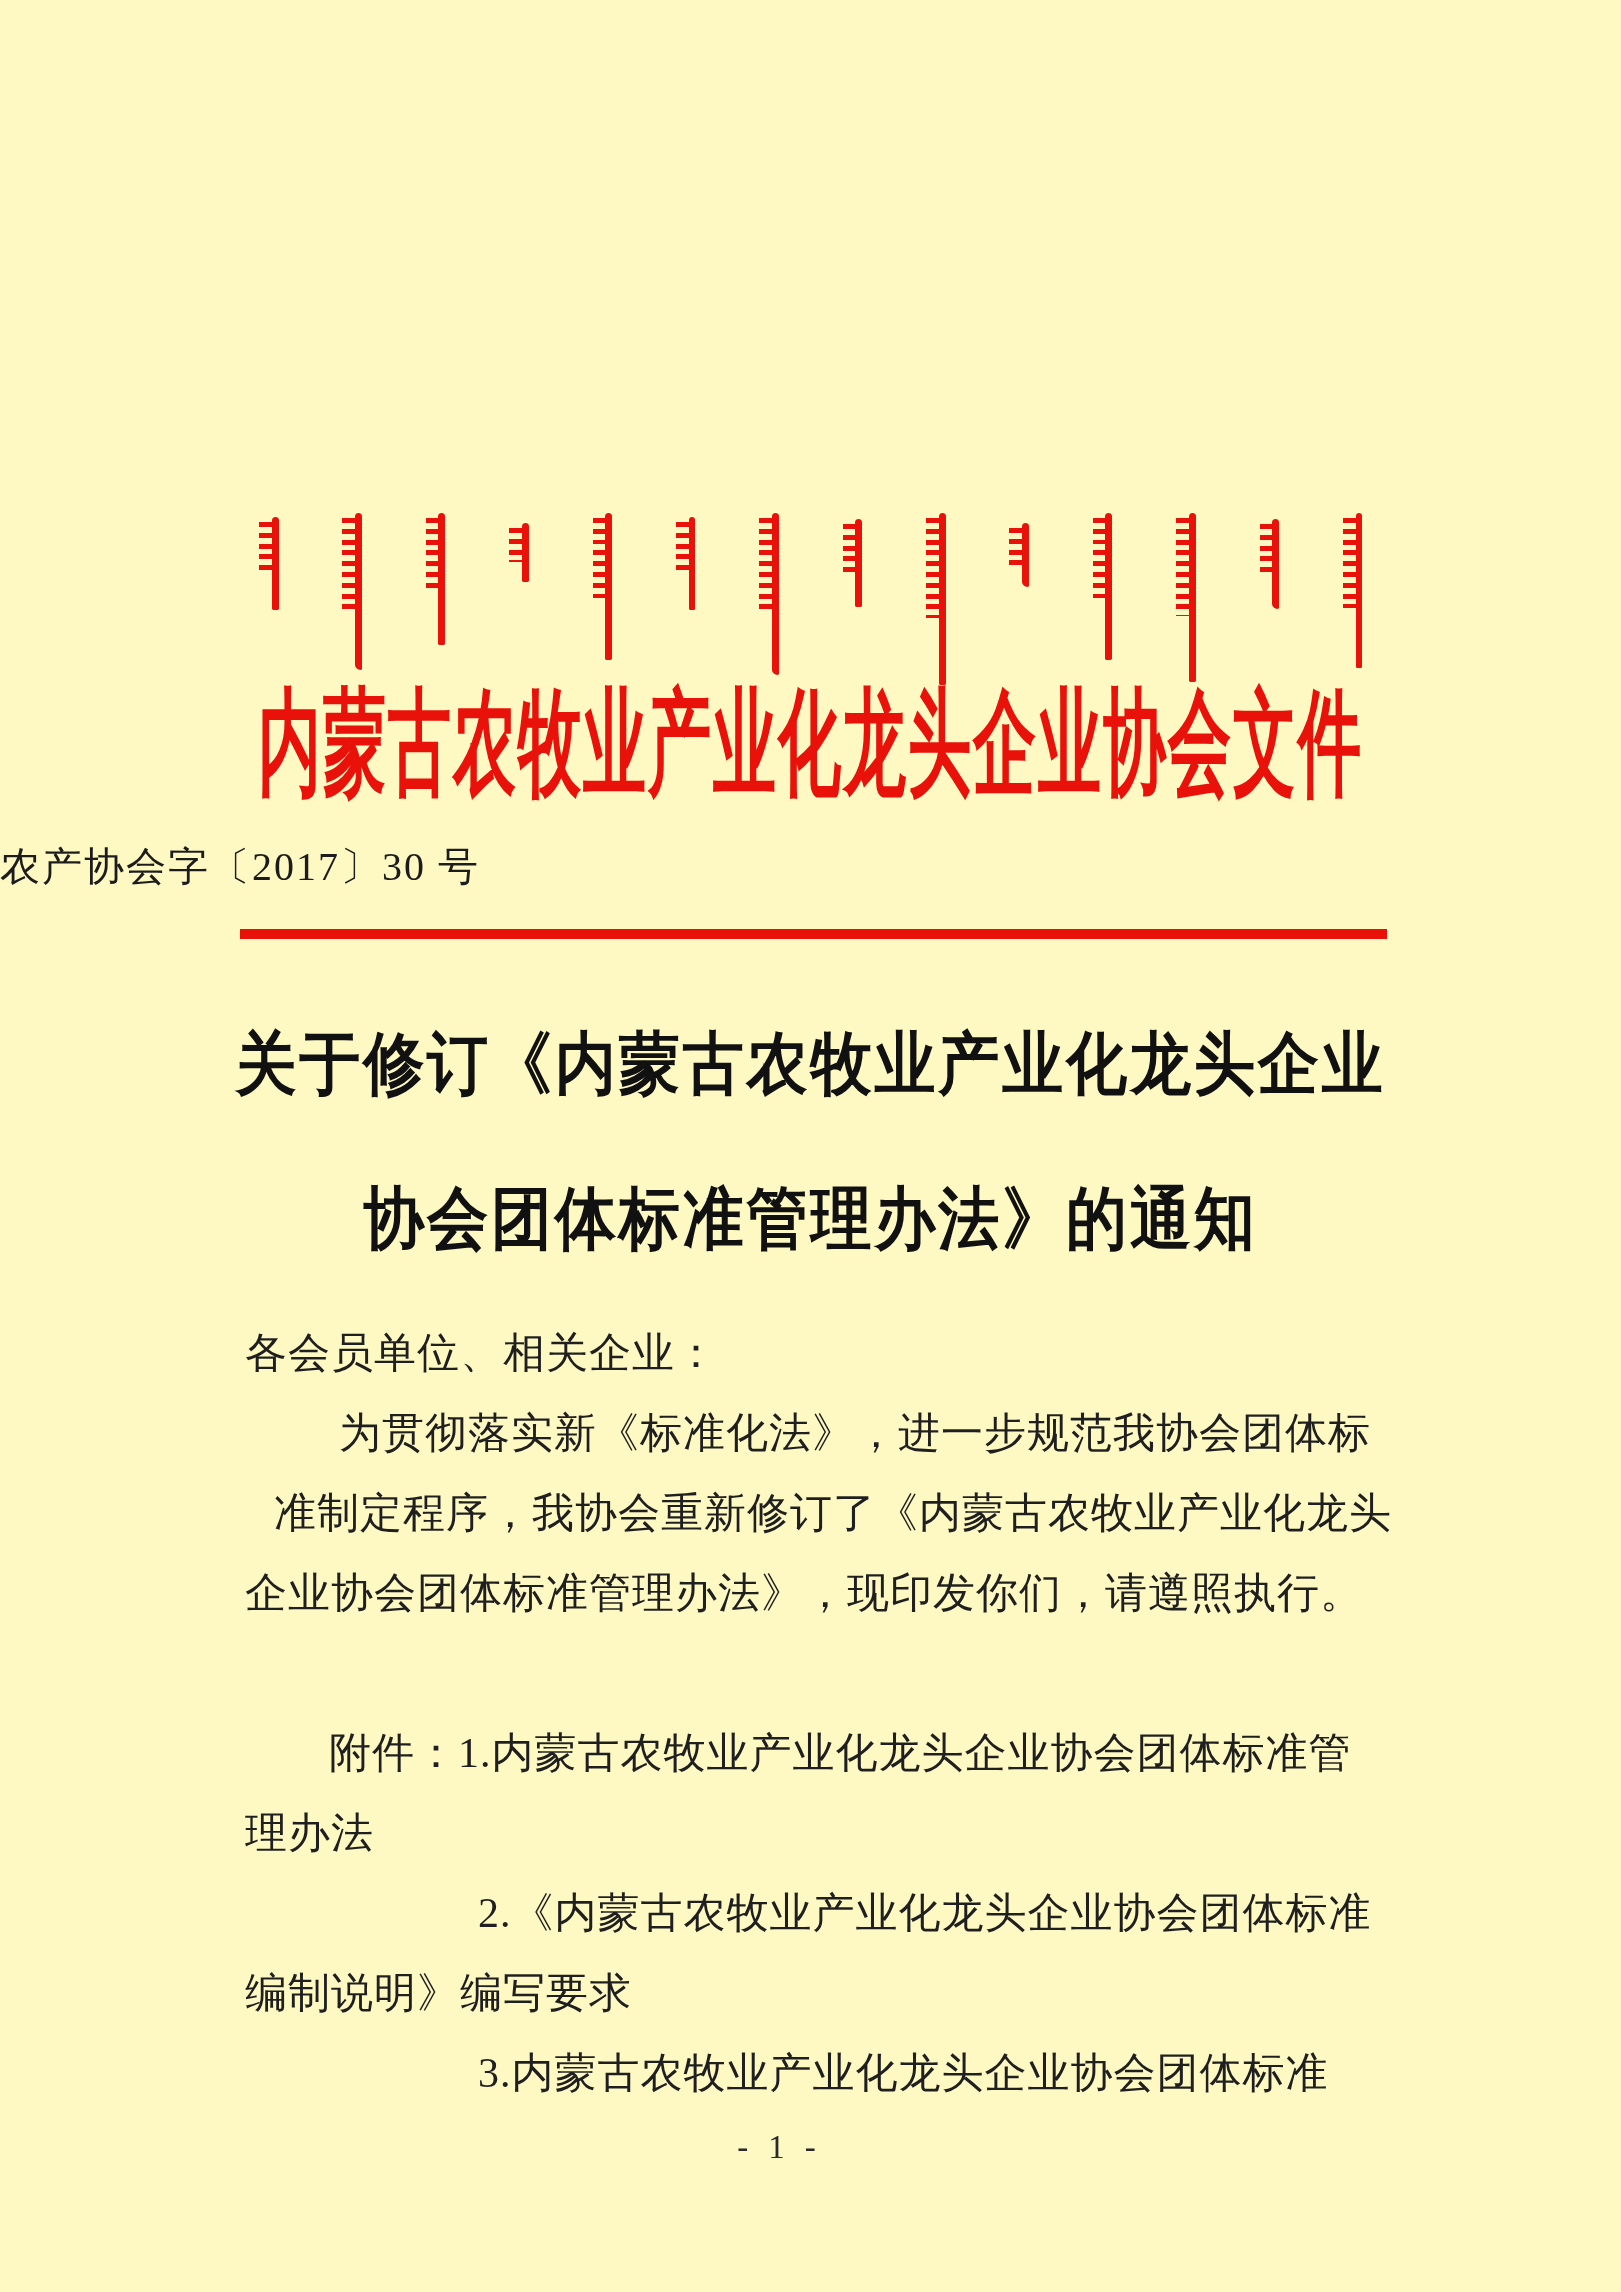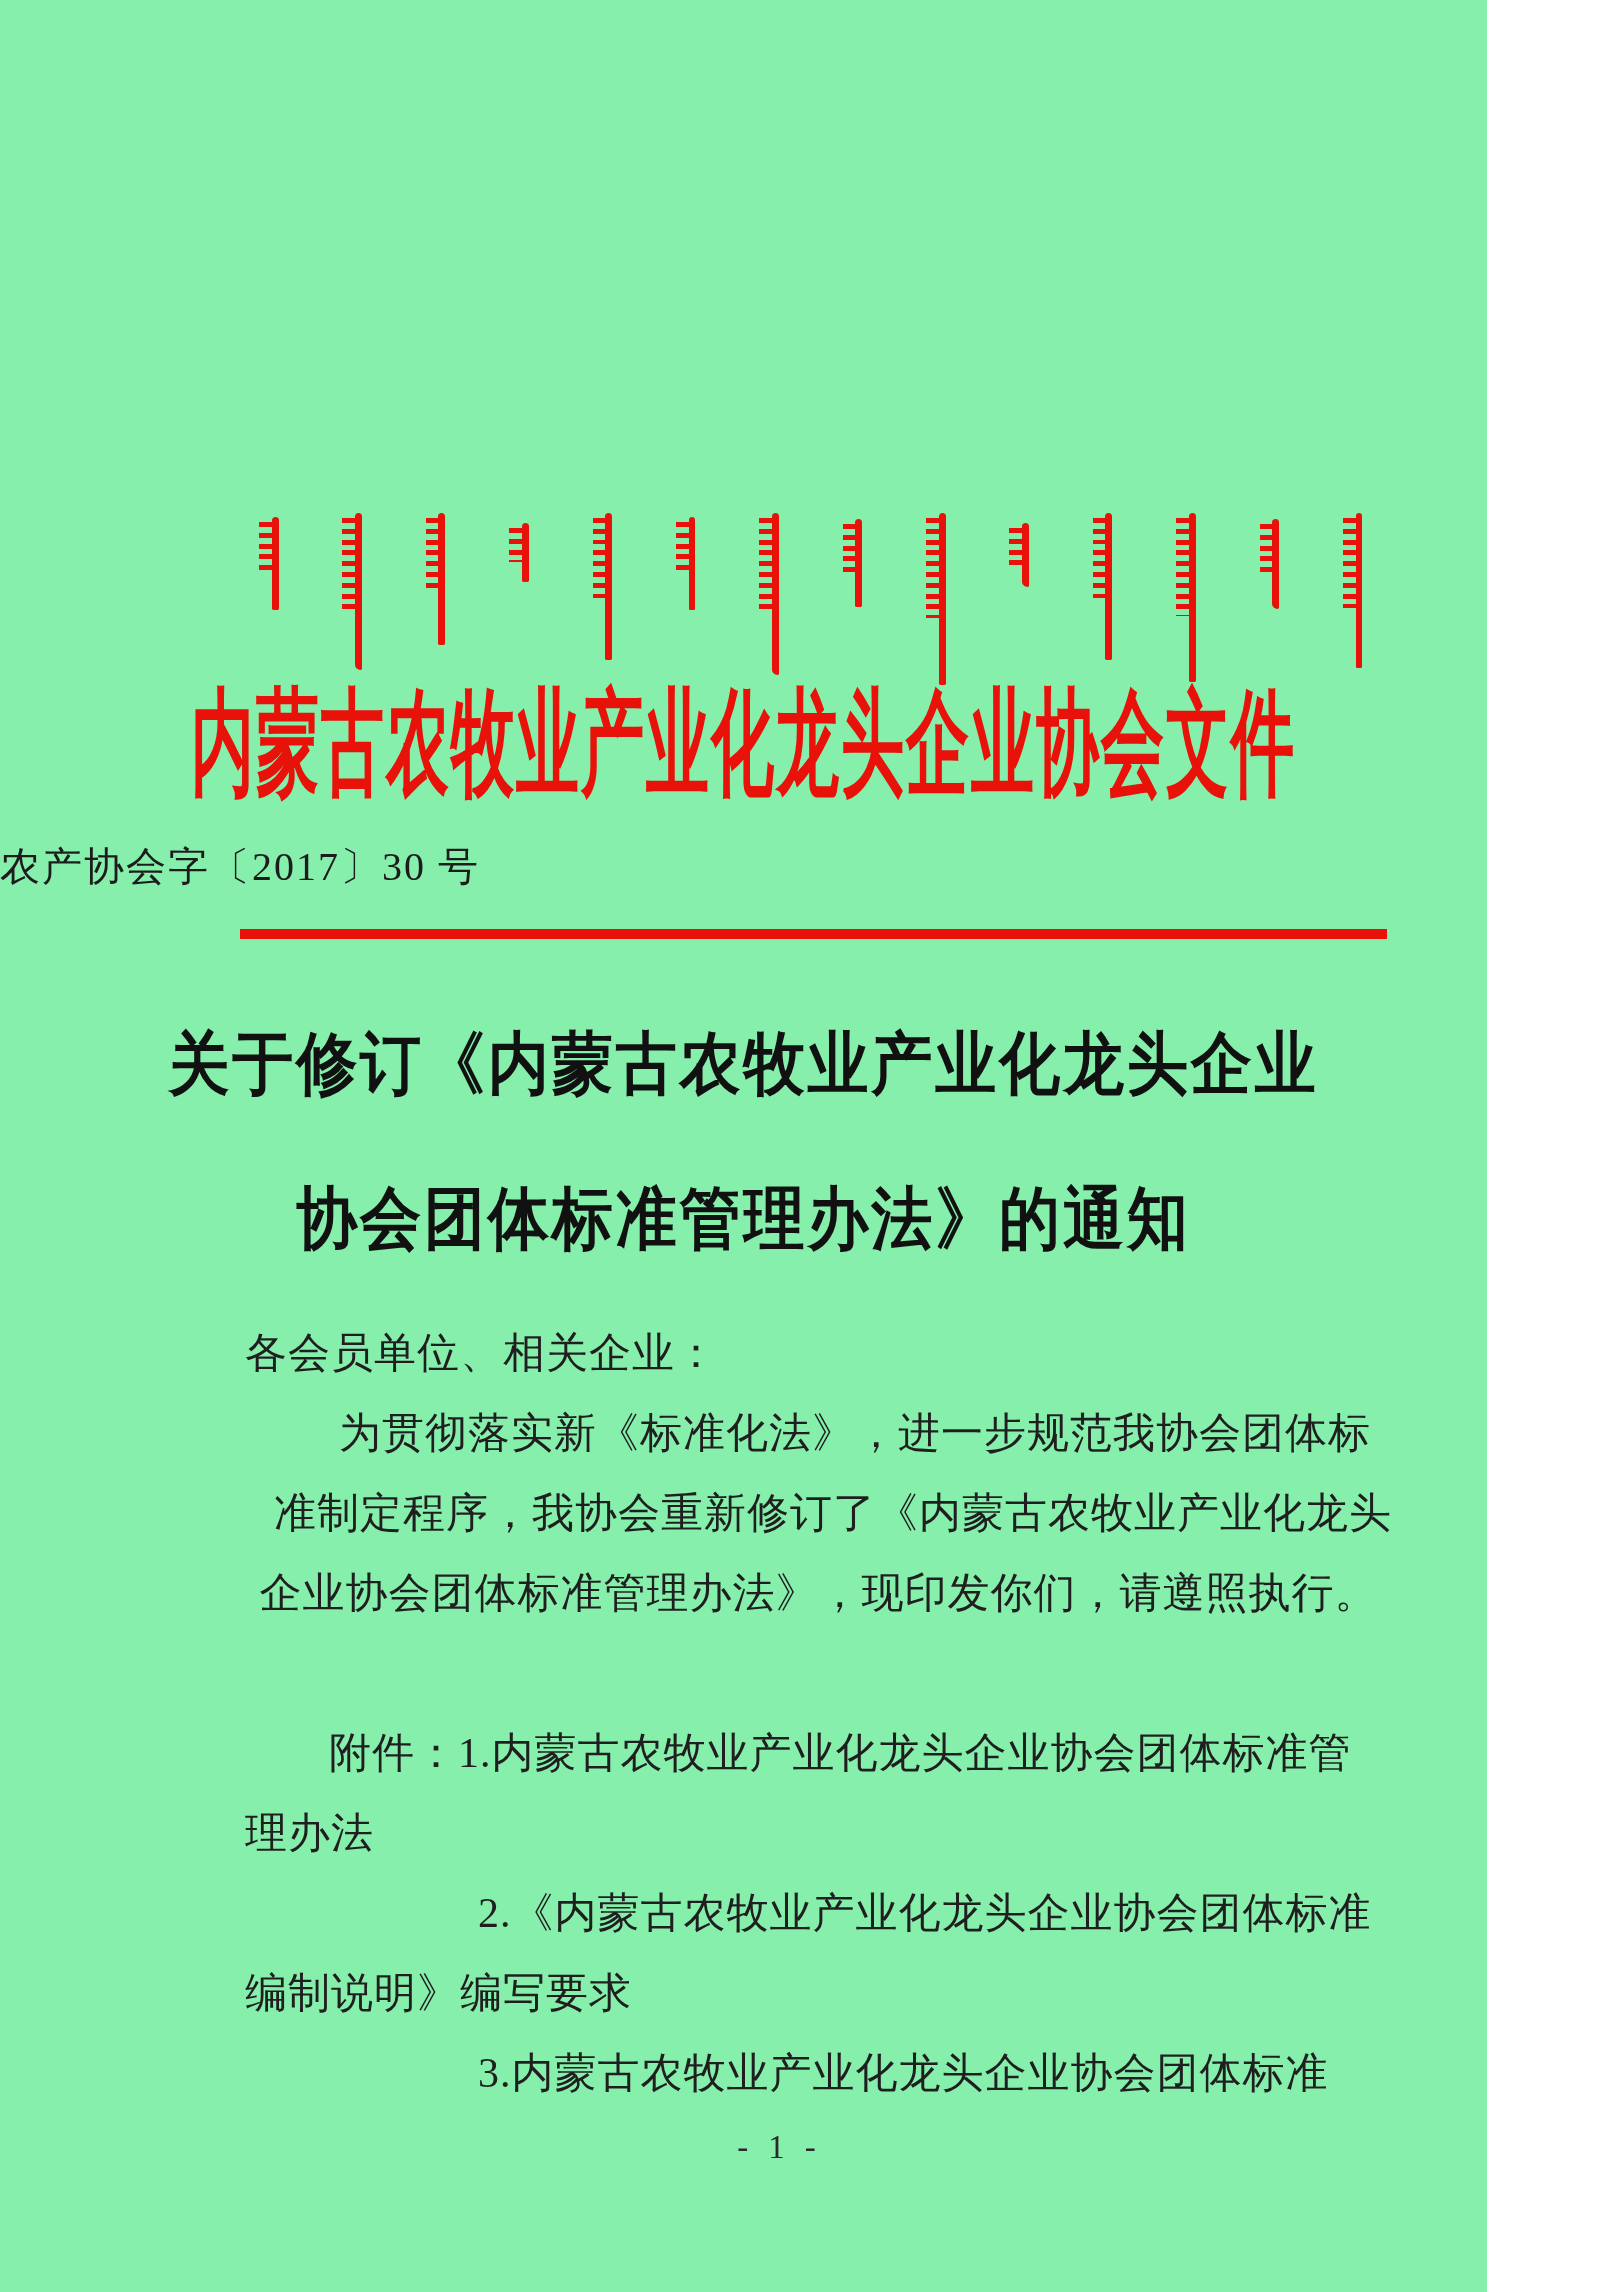--- a/index.html
+++ b/index.html
@@ -2,23 +2,23 @@
 <html><head>
 <meta charset="utf-8">
 <style>
   :root { --red: #e8120b; }
   * { margin: 0; padding: 0; box-sizing: border-box; }
   html, body { background: #ffffff; }
   body { font-family: "Liberation Serif", "DejaVu Serif", serif; }
 
   .page {
     position: relative;
-    width: 1487px;
+    width: 1621px;
     height: 2293px;
-    background: #86efac;
+    background: #fef9c3;
     overflow: hidden;
   }
 
   
   .mongolian-row {
     position: absolute;
     top: 513px;
     left: 257px;
     width: 1113px;
     height: 176px;
@@ -155,21 +155,21 @@
   <div class="red-rule"></div>
 
   <div class="notice-title line1">关于修订《内蒙古农牧业产业化龙头企业</div>
 
   <div class="notice-title line2">协会团体标准管理办法》的通知</div>
 
   <div class="body-block" id="body-lines">
       <div class="body-line" style="padding-left: 0px;">各会员单位、相关企业：</div>
       <div class="body-line" style="padding-left: 94px;">为贯彻落实新《标准化法》，进一步规范我协会团体标</div>
       <div class="body-line" style="padding-left: 0px; margin-left: 29px;">准制定程序，我协会重新修订了《内蒙古农牧业产业化龙头</div>
-      <div class="body-line" style="padding-left: 0px; text-align: center;">企业协会团体标准管理办法》，现印发你们，请遵照执行。</div>
+      <div class="body-line" style="padding-left: 0px;">企业协会团体标准管理办法》，现印发你们，请遵照执行。</div>
       <div class="body-line" style="padding-left: 0px;"></div>
       <div class="body-line" style="padding-left: 84px;">附件：1.内蒙古农牧业产业化龙头企业协会团体标准管</div>
       <div class="body-line" style="padding-left: 0px;">理办法</div>
       <div class="body-line" style="padding-left: 233px;">2.《内蒙古农牧业产业化龙头企业协会团体标准</div>
       <div class="body-line" style="padding-left: 0px;">编制说明》编写要求</div>
       <div class="body-line" style="padding-left: 233px;">3.内蒙古农牧业产业化龙头企业协会团体标准</div>
     </div>
 
   <div class="page-number">- 1 -</div>
 

